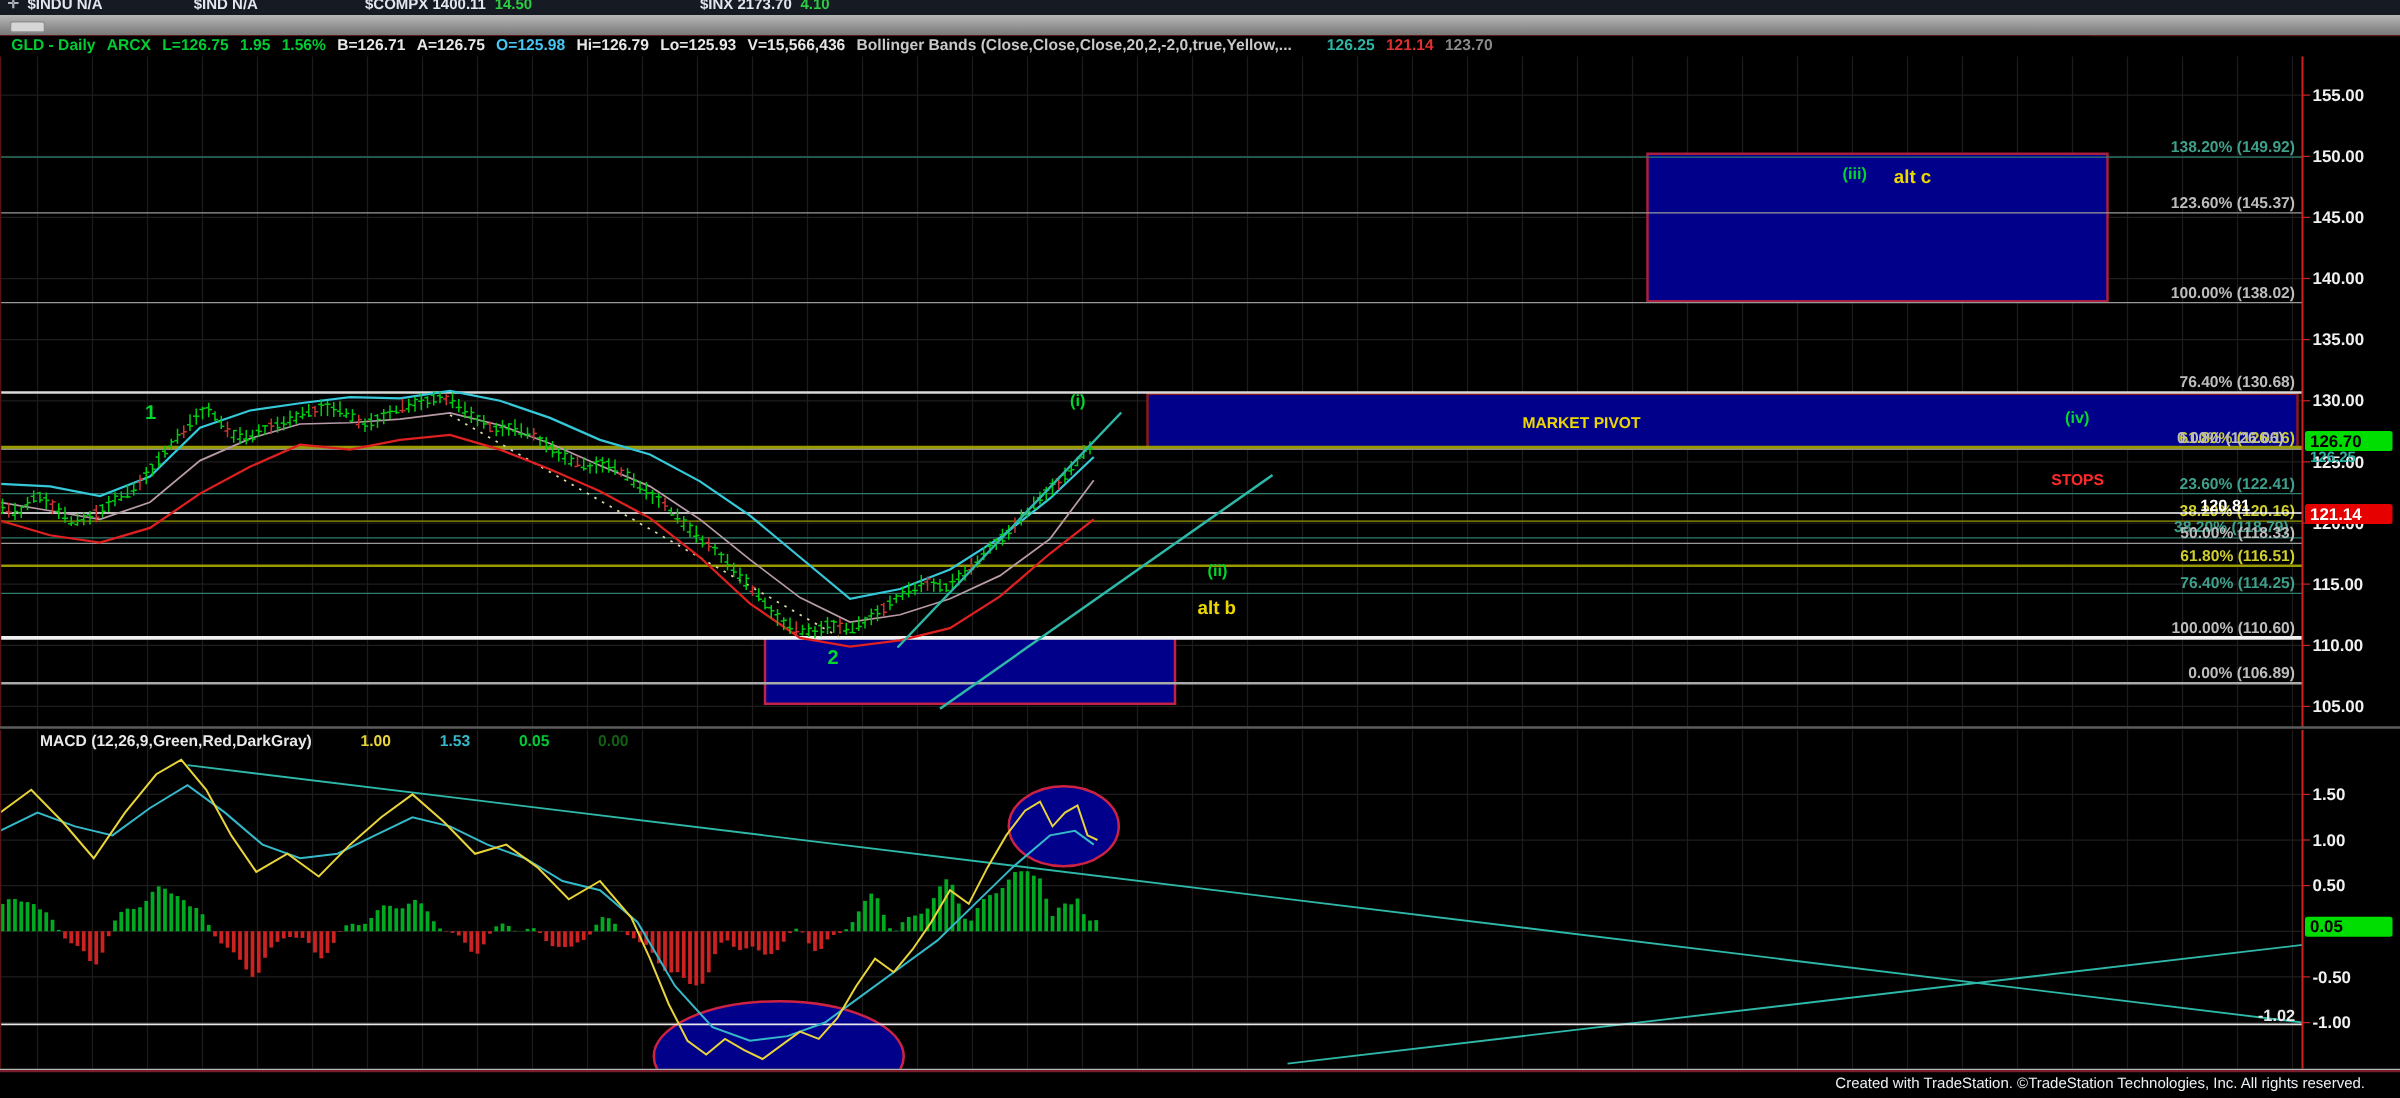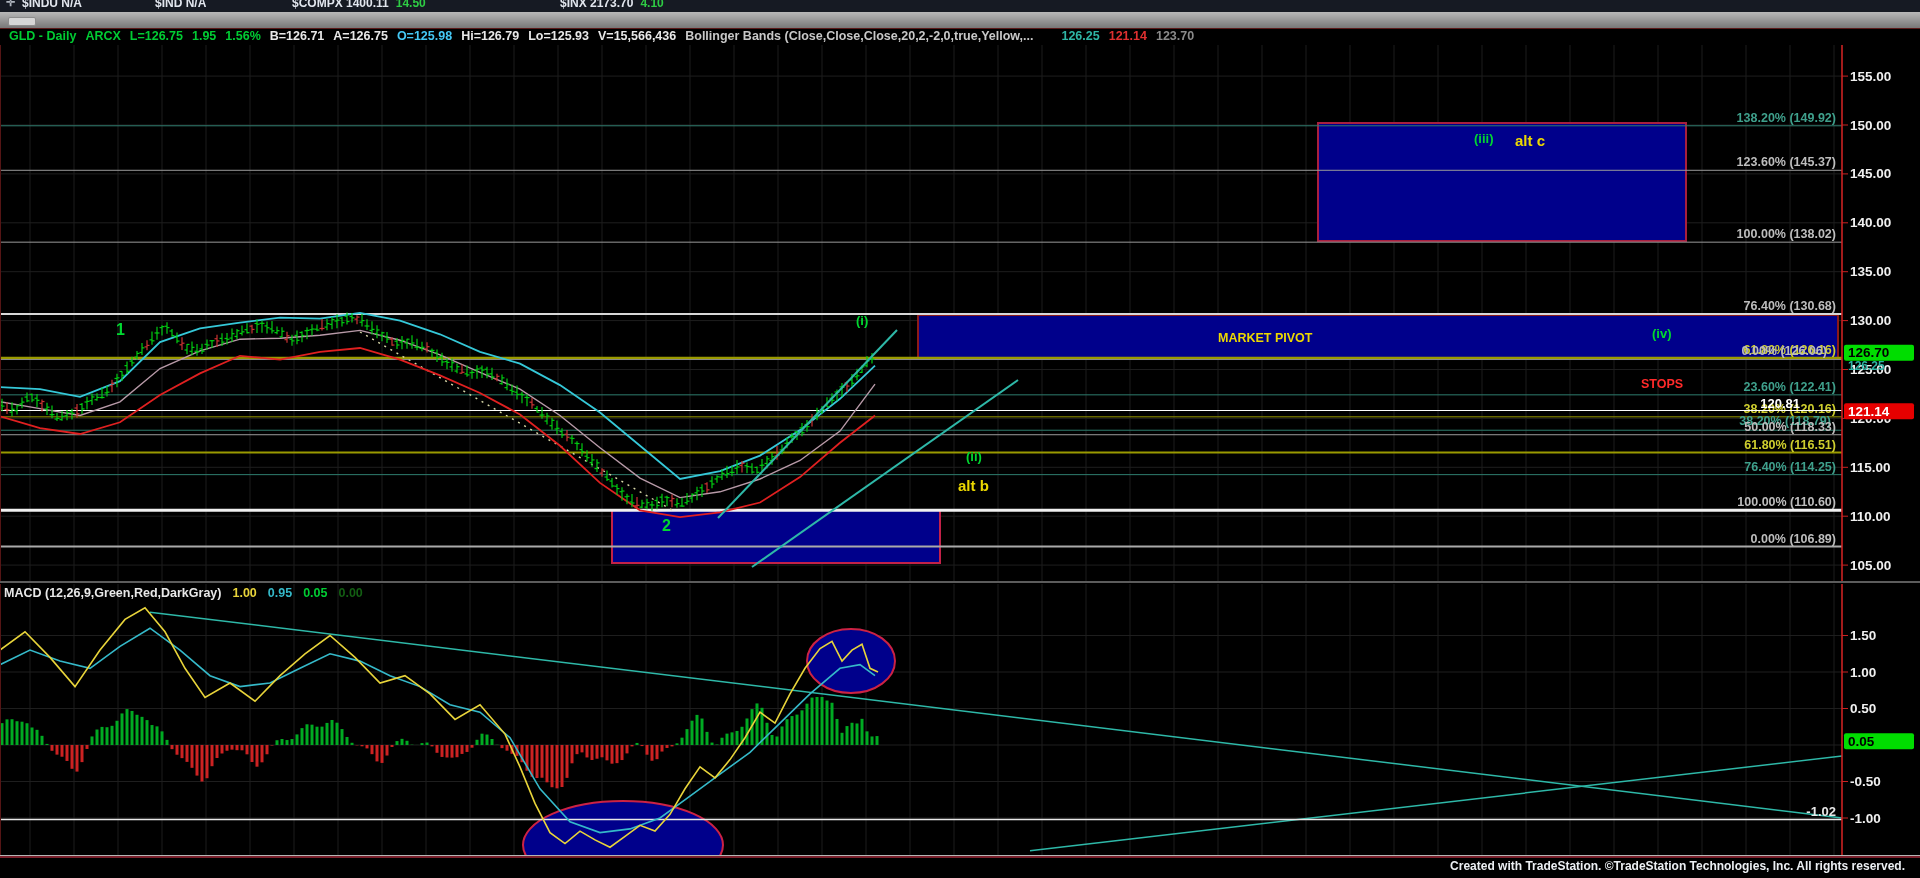--- a/index.html
+++ b/index.html
@@ -16,26 +16,26 @@
   .notch{position:absolute;left:8px;top:5px;width:26px;height:7px;background:#d6d6d6;
          border:1px solid #8d8d8d;border-radius:2px;}
   .symbol-header{top:29px;left:0;width:1672px;height:16px;background:#000;
                  font-weight:bold;font-size:12.5px;white-space:nowrap;overflow:hidden;}
   .symbol-header span{margin-left:9px;}
   #priceSvg{top:45px;left:0;}
   #macdSvg{top:584px;left:0;}
   .pane-sep{top:581px;left:0;width:1920px;height:2px;background:#5c5c5c;}
   .macd-label{top:586px;left:4px;height:16px;font-weight:bold;font-size:12.5px;
               white-space:nowrap;z-index:5;}
-  .macd-label span{margin-right:11px;}
+  .macd-label span{margin-right:11px;margin-left:28px;}
   .footer-top{top:855px;left:0;width:1920px;height:1px;background:#b5b5b5;}
   .footer-mid{top:856px;left:0;width:1920px;height:2px;background:#7a1f2b;}
   .footer{top:858px;left:0;width:1920px;height:20px;background:#000;color:#eceff3;
-          font-size:12px;text-align:right;padding-right:15px;box-sizing:border-box;
-          line-height:16px;font-weight:bold;}
+          font-size:12px;text-align:right;padding-right:28px;box-sizing:border-box;
+          line-height:16px;}
   svg text{font-family:"Liberation Sans",sans-serif;}
 </style>
 </head>
 <body>
 
 <div class="abs ticker-bar">
   <span class="plus">✛</span>
   <span class="ti" style="left:22px"><span>$INDU N/A</span><span class="chg"></span></span>
   <span class="ti" style="left:155px"><span>$IND N/A</span><span class="chg"></span></span>
   <span class="ti" style="left:292px"><span>$COMPX 1400.11</span><span class="chg">14.50</span></span>
@@ -704,21 +704,21 @@
     <text x="1850" y="524.5999999999999" fill="#f0f0f0" font-size="13.5" font-weight="bold">105.00</text>
     <text x="1848" y="324.87399999999997" fill="#2fb5a5" font-size="12" font-weight="bold">126.25</text>
     <rect x="1844" y="299.87399999999997" width="70" height="16" rx="2" fill="#00dd00"></rect>
     <text x="1848" y="312.37399999999997" fill="#000000" font-size="13.5" font-weight="bold">126.70</text>
     <rect x="1844" y="358.25079999999997" width="70" height="16" rx="2" fill="#e60000"></rect>
     <text x="1848" y="370.75079999999997" fill="#ffffff" font-size="13.5" font-weight="bold">121.14</text>
   </svg>
 
 <div class="abs pane-sep"></div>
 
-<div class="abs macd-label" id="macdLabel"><span style="color: rgb(232, 232, 232);">MACD (12,26,9,Green,Red,DarkGray)</span><span style="color: rgb(232, 212, 58);">1.00</span><span style="color: rgb(53, 185, 201);">0.95</span><span style="color: rgb(0, 204, 51);">0.05</span><span style="color: rgb(19, 95, 19); text-align: center;">0.00</span></div>
+<div class="abs macd-label" id="macdLabel"><span style="color: rgb(232, 232, 232);">MACD (12,26,9,Green,Red,DarkGray)</span><span style="color: rgb(232, 212, 58);">1.00</span><span style="color: rgb(53, 185, 201);">1.53</span><span style="color: rgb(0, 204, 51);">0.05</span><span style="color: rgb(19, 95, 19); text-align: center;">0.00</span></div>
 
 <svg class="abs" id="macdSvg" width="1920" height="271">
     <line x1="30" y1="0" x2="30" y2="271" stroke="#1c1c1c" stroke-width="1"></line>
     <line x1="74" y1="0" x2="74" y2="271" stroke="#1c1c1c" stroke-width="1"></line>
     <line x1="118" y1="0" x2="118" y2="271" stroke="#1c1c1c" stroke-width="1"></line>
     <line x1="162" y1="0" x2="162" y2="271" stroke="#1c1c1c" stroke-width="1"></line>
     <line x1="206" y1="0" x2="206" y2="271" stroke="#1c1c1c" stroke-width="1"></line>
     <line x1="250" y1="0" x2="250" y2="271" stroke="#1c1c1c" stroke-width="1"></line>
     <line x1="294" y1="0" x2="294" y2="271" stroke="#1c1c1c" stroke-width="1"></line>
     <line x1="338" y1="0" x2="338" y2="271" stroke="#1c1c1c" stroke-width="1"></line>

